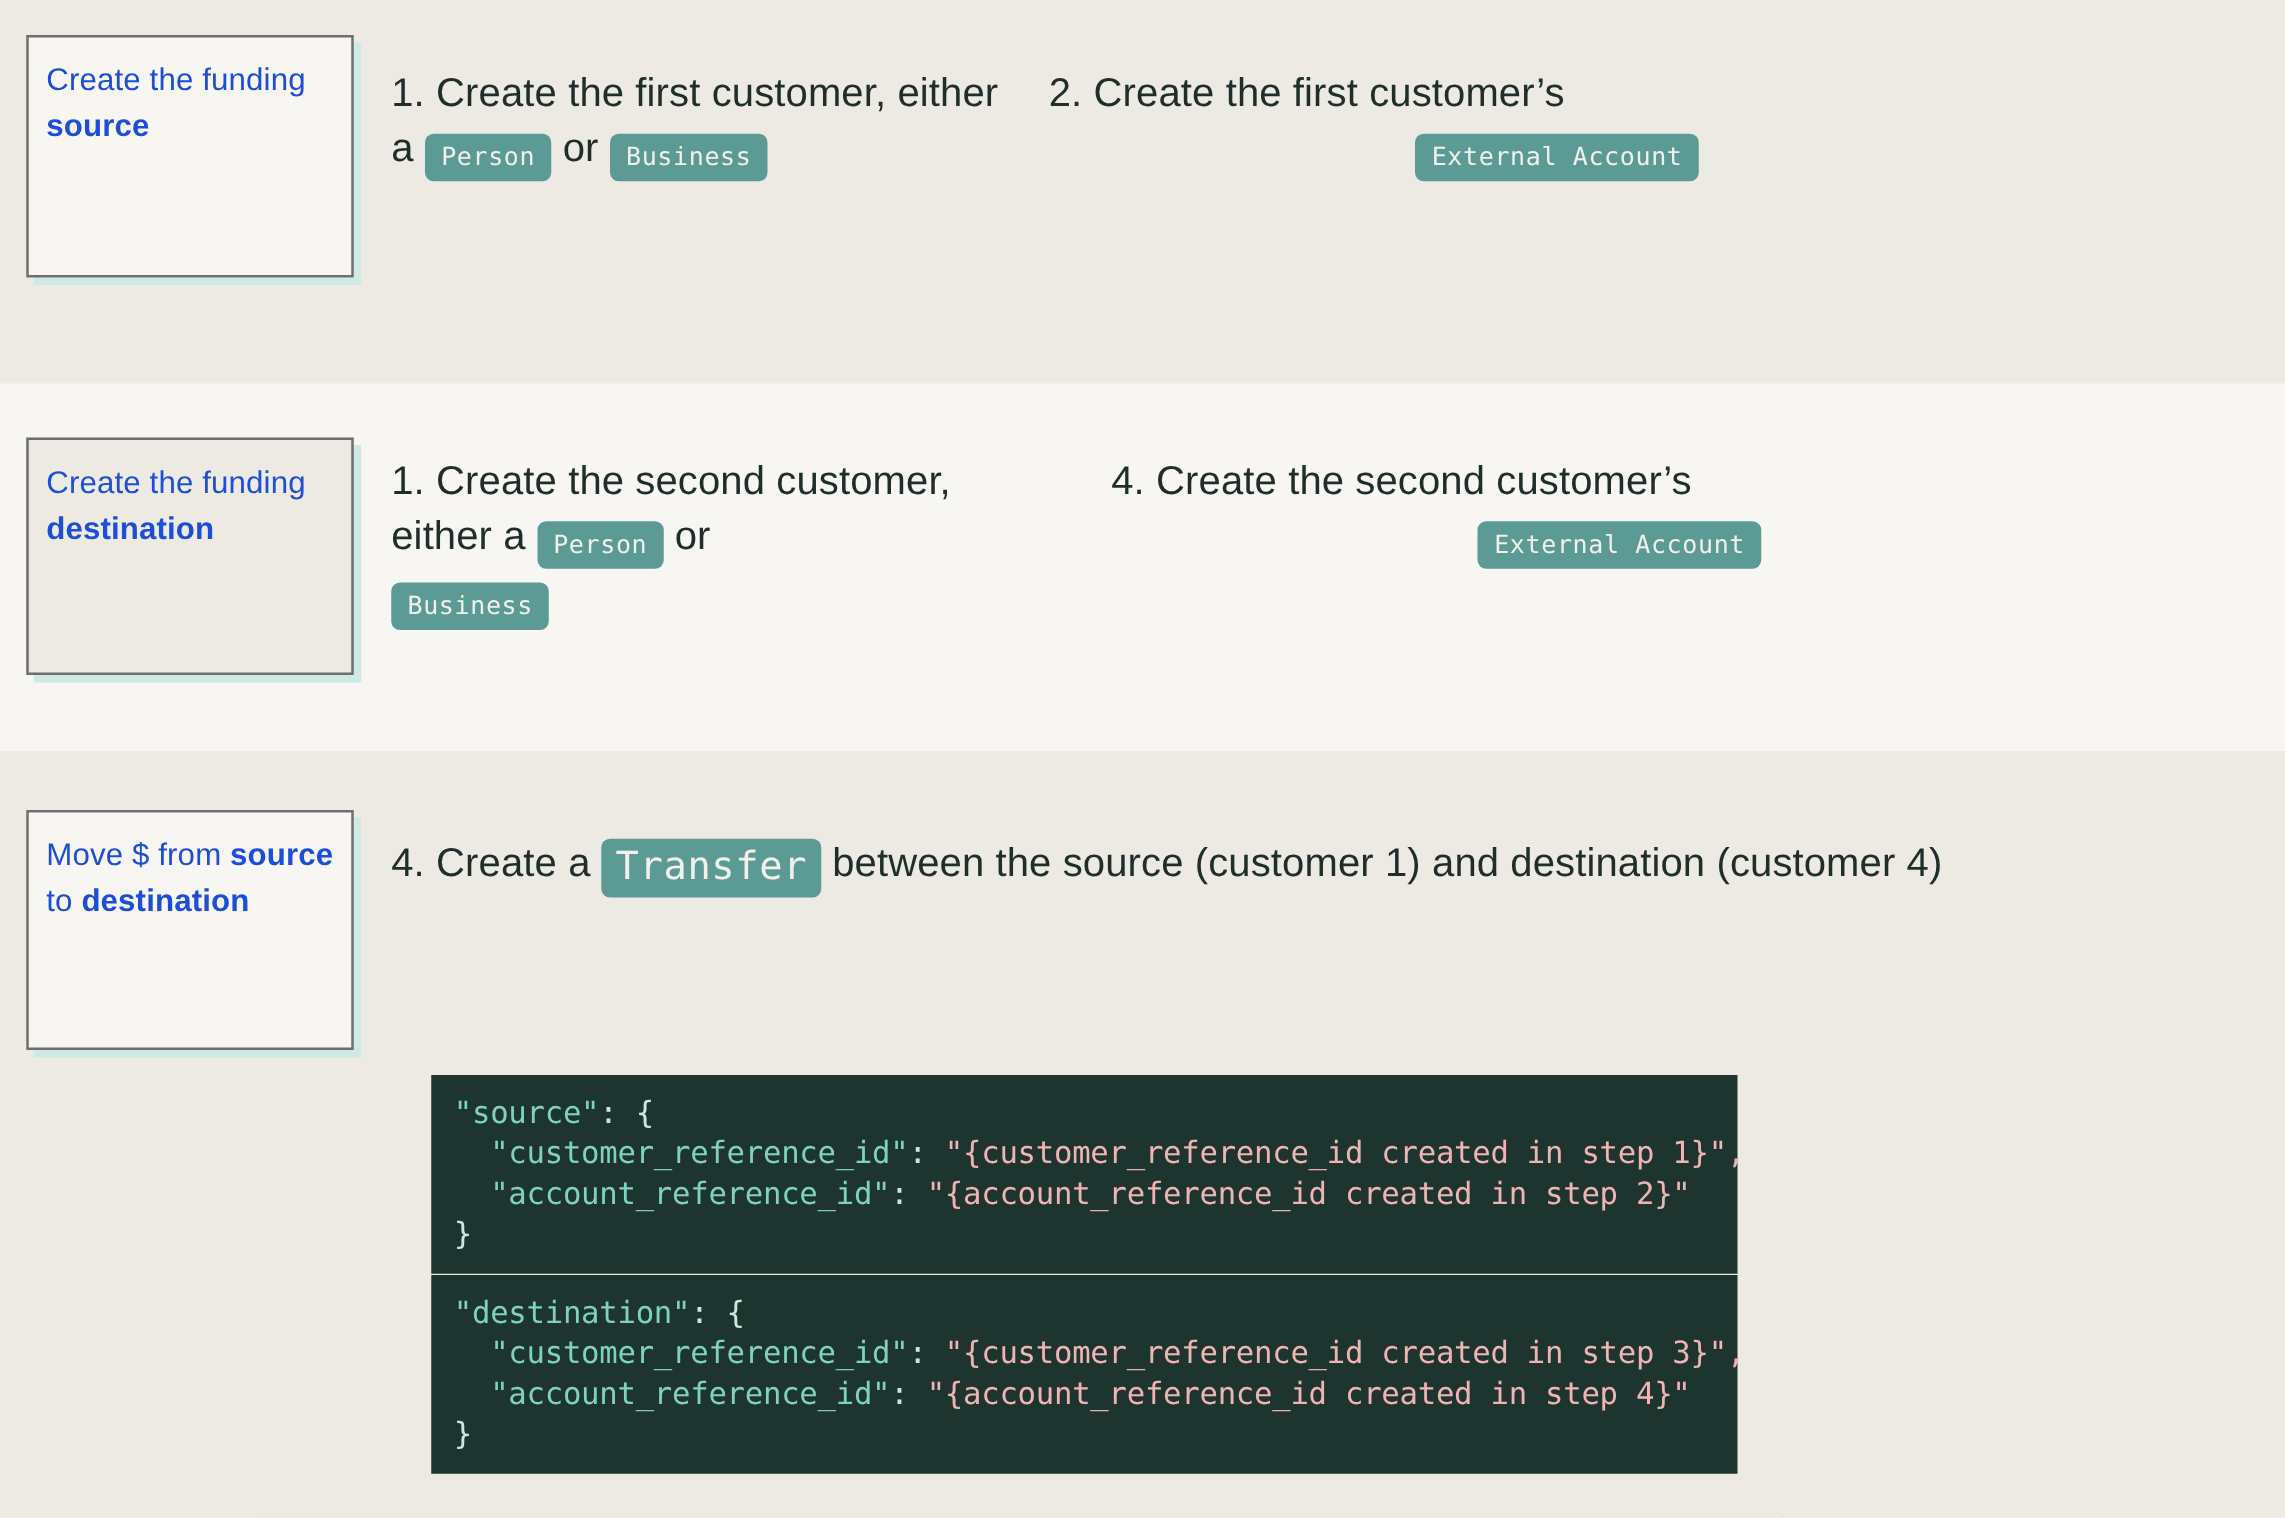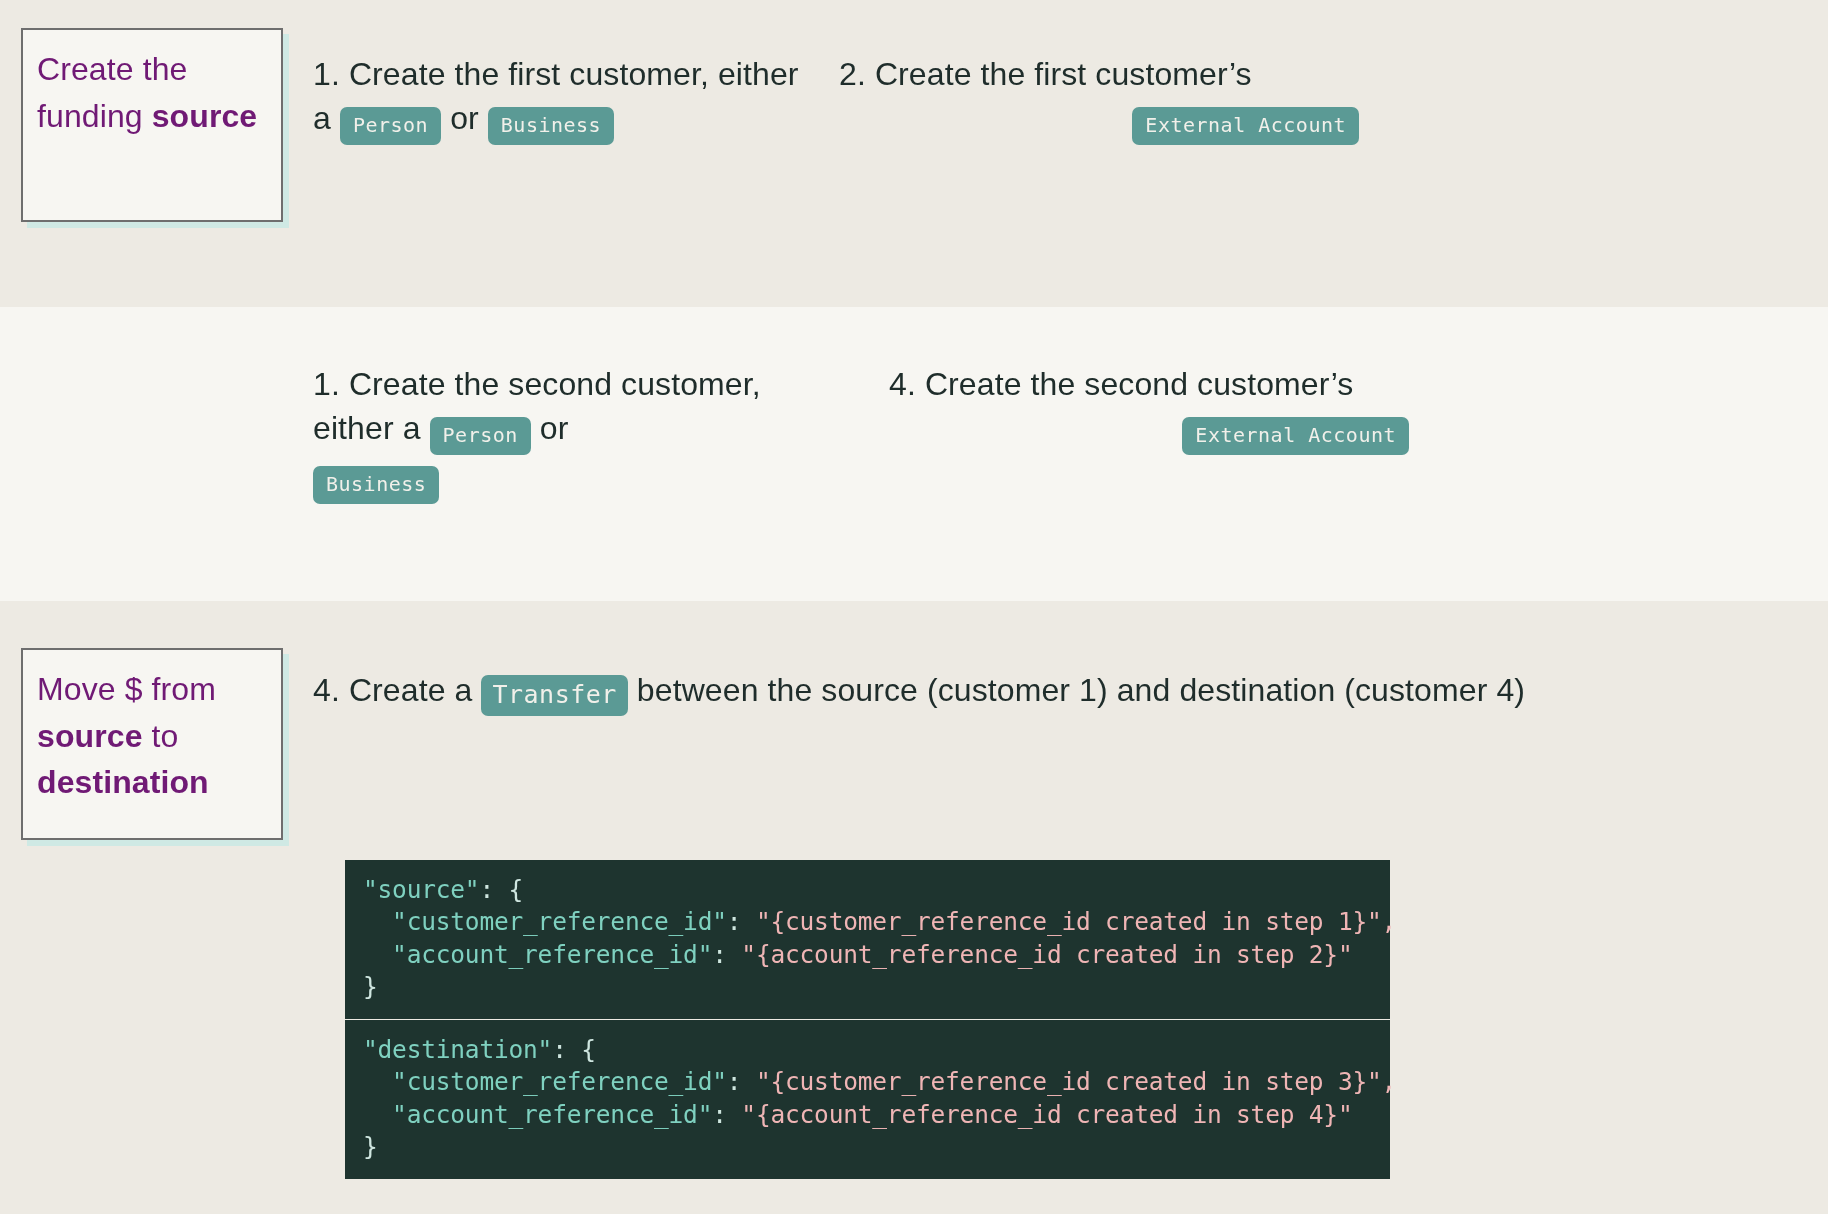--- a/index.html
+++ b/index.html
@@ -16,23 +16,23 @@
   #band-1 { top:0;    height:307px; background:#edeae3; }
   #band-2 { top:307px; height:294px; background:#f7f6f2; }
   #band-3 { top:601px; height:613px; background:#edeae3; }
 
   
   .card {
     position:absolute;
     border:2px solid #6e6e6e;
     box-shadow:6px 6px 0 0 #cfe9e4;
     padding:16px 14px 10px 14px;
-    font-size:32px;
+    font-size:25px;
     line-height:1.46;
-    color:#701a75;
+    color:#1d4ed8;
     letter-spacing:.1px;
   }
   .card b { font-weight:700; }
 
   #card-source      { left:21px;  top:28px;  width:262px; height:194px; background:#f7f6f2; }
   #card-destination { left:21px;  top:350px; width:262px; height:190px; background:#edeae3; }
   #card-move        { left:21px;  top:648px; width:262px; height:192px; background:#f7f6f2; }
   .step {
     position:absolute;
     font-size:32px;
@@ -50,21 +50,21 @@
     color:#f1f0ea;
     font-family:"DejaVu Sans Mono", monospace;
     font-size:20px;
     line-height:1;
     padding:8px 13px 10px 13px;
     border-radius:7px;
     vertical-align:-3px;
     letter-spacing:.5px;
     white-space:nowrap;
   }
-  .pill.small { font-size:25px; padding:7px 11px 9px 11px; vertical-align:-2px; }
+  .pill.small { font-size:31px; padding:7px 11px 9px 11px; vertical-align:-2px; }
 
   
   .code {
     position:absolute;
     background:#1e342f;
     font-family:"DejaVu Sans Mono", monospace;
     font-size:24.5px;
     line-height:1.32;
     padding:14px 18px 16px 18px;
     white-space:pre;
@@ -101,20 +101,25 @@
 
   <div class="step" id="s1-step2" style="left:839px; top:52px; width:520px;">
     <span class="ln">2. Create the first customer’s</span>
     <span class="ln center">
       <span class="pill">External Account</span>
     </span>
   </div>
 
   <div class="band" id="band-2"></div>
 
+  <div class="card" id="card-destination">
+    <span class="ln">Create the</span>
+    <span class="ln">funding</span>
+    <b class="ln">destination</b>
+  </div>
 
   <div class="step" id="s2-step3" style="left:313px; top:362px; width:545px;">
     <span class="ln">1. Create the second customer,</span>
     <span class="ln"><span>either a</span>
       <span class="pill">Person</span>
       <span>or</span>
     </span>
     <span class="ln">
       <span class="pill">Business</span>
     </span>

